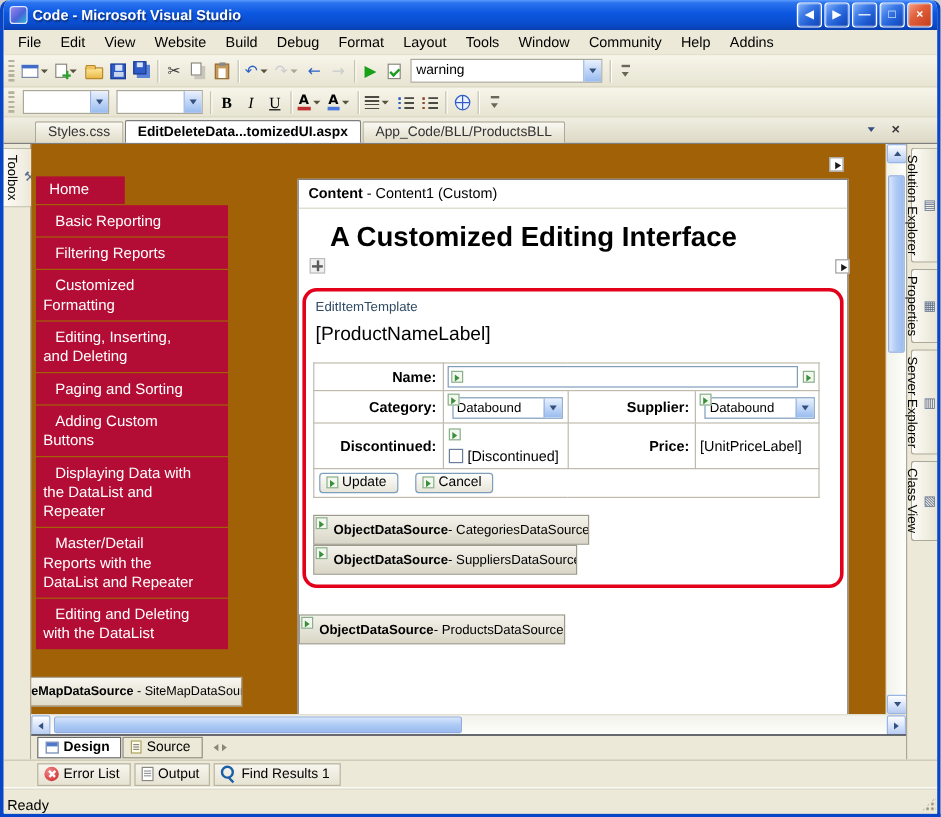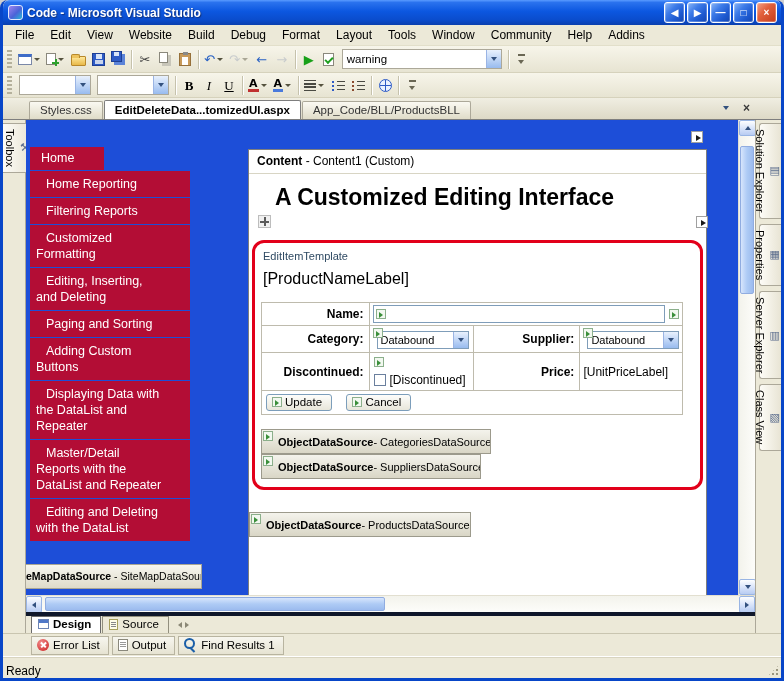--- a/index.html
+++ b/index.html
@@ -114,21 +114,21 @@
     display:flex; flex-direction:column; align-items:flex-end; }
   .h-tab,.v-tab{ writing-mode:vertical-rl; display:flex; flex-direction:column; align-items:center;
     font-size:11px; color:#000; background:linear-gradient(90deg,#fdfcf7,#e8e4d4); padding:5px 1px; gap:4px; }
   .h-tab{ border:1px solid #aca899; border-left:none; border-radius:0 3px 3px 0; margin-top:1px; }
   .v-tab{ border:1px solid #aca899; border-right:none; border-radius:3px 0 0 3px; margin-bottom:5px; width:22px; }
   .vt-ic{ writing-mode:horizontal-tb; font-family:"DejaVu Sans",sans-serif; font-size:11px; color:#5a6c8c; line-height:1; }
   .vt-label{ white-space:nowrap; }
 
   .editor-col{ flex:1; display:flex; flex-direction:column; min-width:0; }
   .surface-row{ flex:1; display:flex; min-height:0; }
-  .surface{ flex:1; background:#1d4ed8; position:relative; overflow:hidden; }
+  .surface{ flex:1; background:#a16207; position:relative; overflow:hidden; }
 
   
   .vscroll{ width:17px; flex:0 0 17px; display:flex; flex-direction:column; background:linear-gradient(90deg,#f3f3ec,#fdfdfa); border-left:1px solid #e2dfd0;}
   .hscroll{ height:17px; flex:0 0 17px; display:flex; background:linear-gradient(#f3f3ec,#fdfdfa); border-top:1px solid #e2dfd0;}
   .sb-btn{ width:17px; height:16px; flex:0 0 auto; display:flex; align-items:center; justify-content:center;
     background:linear-gradient(180deg,#fdfeff,#d3e0f9 60%,#b8ccf2); border:1px solid #99b5e4; border-radius:2px; }
   .hscroll .sb-btn{ height:17px; width:16px; }
   .sb-track{ flex:1; position:relative; }
   .sb-thumb{ position:absolute; background:linear-gradient(90deg,#d7e5fc,#aecbf5 50%,#9cbbee);
     border:1px solid #90ace0; border-radius:2px; }
@@ -190,21 +190,21 @@
     background:linear-gradient(180deg,#fdfdfb,#e8e6da); padding:1px 9px 2px 5px; font-size:11.5px; margin-right:11px; }
 
   .ods{ position:relative; height:25px; border:1px solid #9c9a8c; background:linear-gradient(180deg,#f4f3ec,#d9d6c6);
     font-size:11px; display:flex; align-items:center; padding-left:16px; white-space:nowrap; overflow:hidden; }
   .ods .corner{ position:absolute; left:1px; top:1px; }
   .ods1{ width:230px; margin-top:14px; }
   .ods2{ width:220px; }
   .ods3{ width:222px; margin:22px 0 0 0; }
 
   
-  .ds-row{ height:21px; flex:0 0 21px; background:#ece9d8; display:flex; align-items:center; padding-left:5px; gap:1px; border-top:4px solid #0f172a;text-align:center;}
+  .ds-row{ height:21px; flex:0 0 21px; background:#ece9d8; display:flex; align-items:center; padding-left:5px; gap:1px; border-top:1px solid #0f172a;text-align:center;}
   .ds-tab{ display:inline-flex; align-items:center; gap:4px; border:1px solid #928f7e; padding:1px 9px 2px 6px;
     font-size:11.5px; background:#ece9d8; height:18px; }
   .ds-tab.active{ background:#fff; font-weight:bold; border-color:#6a6a6a; }
   .ic-design{ width:11px; height:10px; border:1px solid #6c84b4; background:#fff; position:relative; }
   .ic-design::before{ content:""; position:absolute; left:0; right:0; top:0; height:3px; background:#5078c8; }
   .ic-source{ width:9px; height:11px; background:#fffde8; border:1px solid #a8a05a; position:relative; }
   .ic-source::before{ content:""; position:absolute; left:1px; top:2px; width:5px; height:1px; background:#888;
     box-shadow:0 2px 0 #888,0 4px 0 #888; }
   .ds-pager{ margin-left:8px; display:flex; gap:3px; align-items:center; }
 
@@ -423,21 +423,21 @@
 
     <div class="editor-col">
       <div class="surface-row">
         <div class="surface">
 
           <span class="d-glyph" style="position:absolute;left:665px;top:11px"></span>
 
           <div class="navmenu">
             <div class="nav-home">Home</div>
             <div>
-                <div class="nav-item">Home Reporting</div>
+                <div class="nav-item">Basic Reporting</div>
                 <div class="nav-item">Filtering Reports</div>
                 <div class="nav-item">Customized
 Formatting</div>
                 <div class="nav-item">Editing, Inserting,
 and Deleting</div>
                 <div class="nav-item">Paging and Sorting</div>
                 <div class="nav-item">Adding Custom
 Buttons</div>
                 <div class="nav-item">Displaying Data with
 the DataList and

